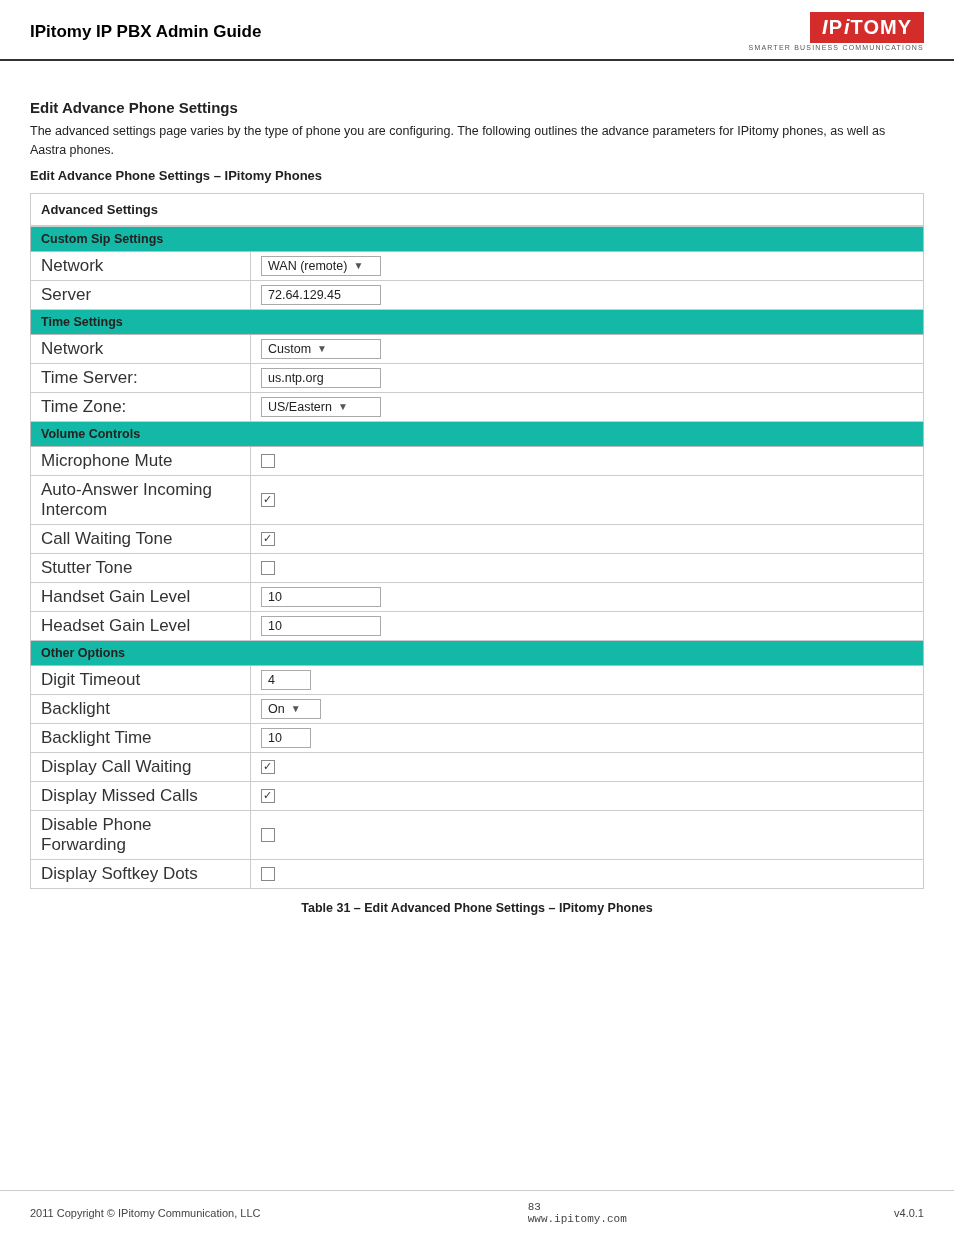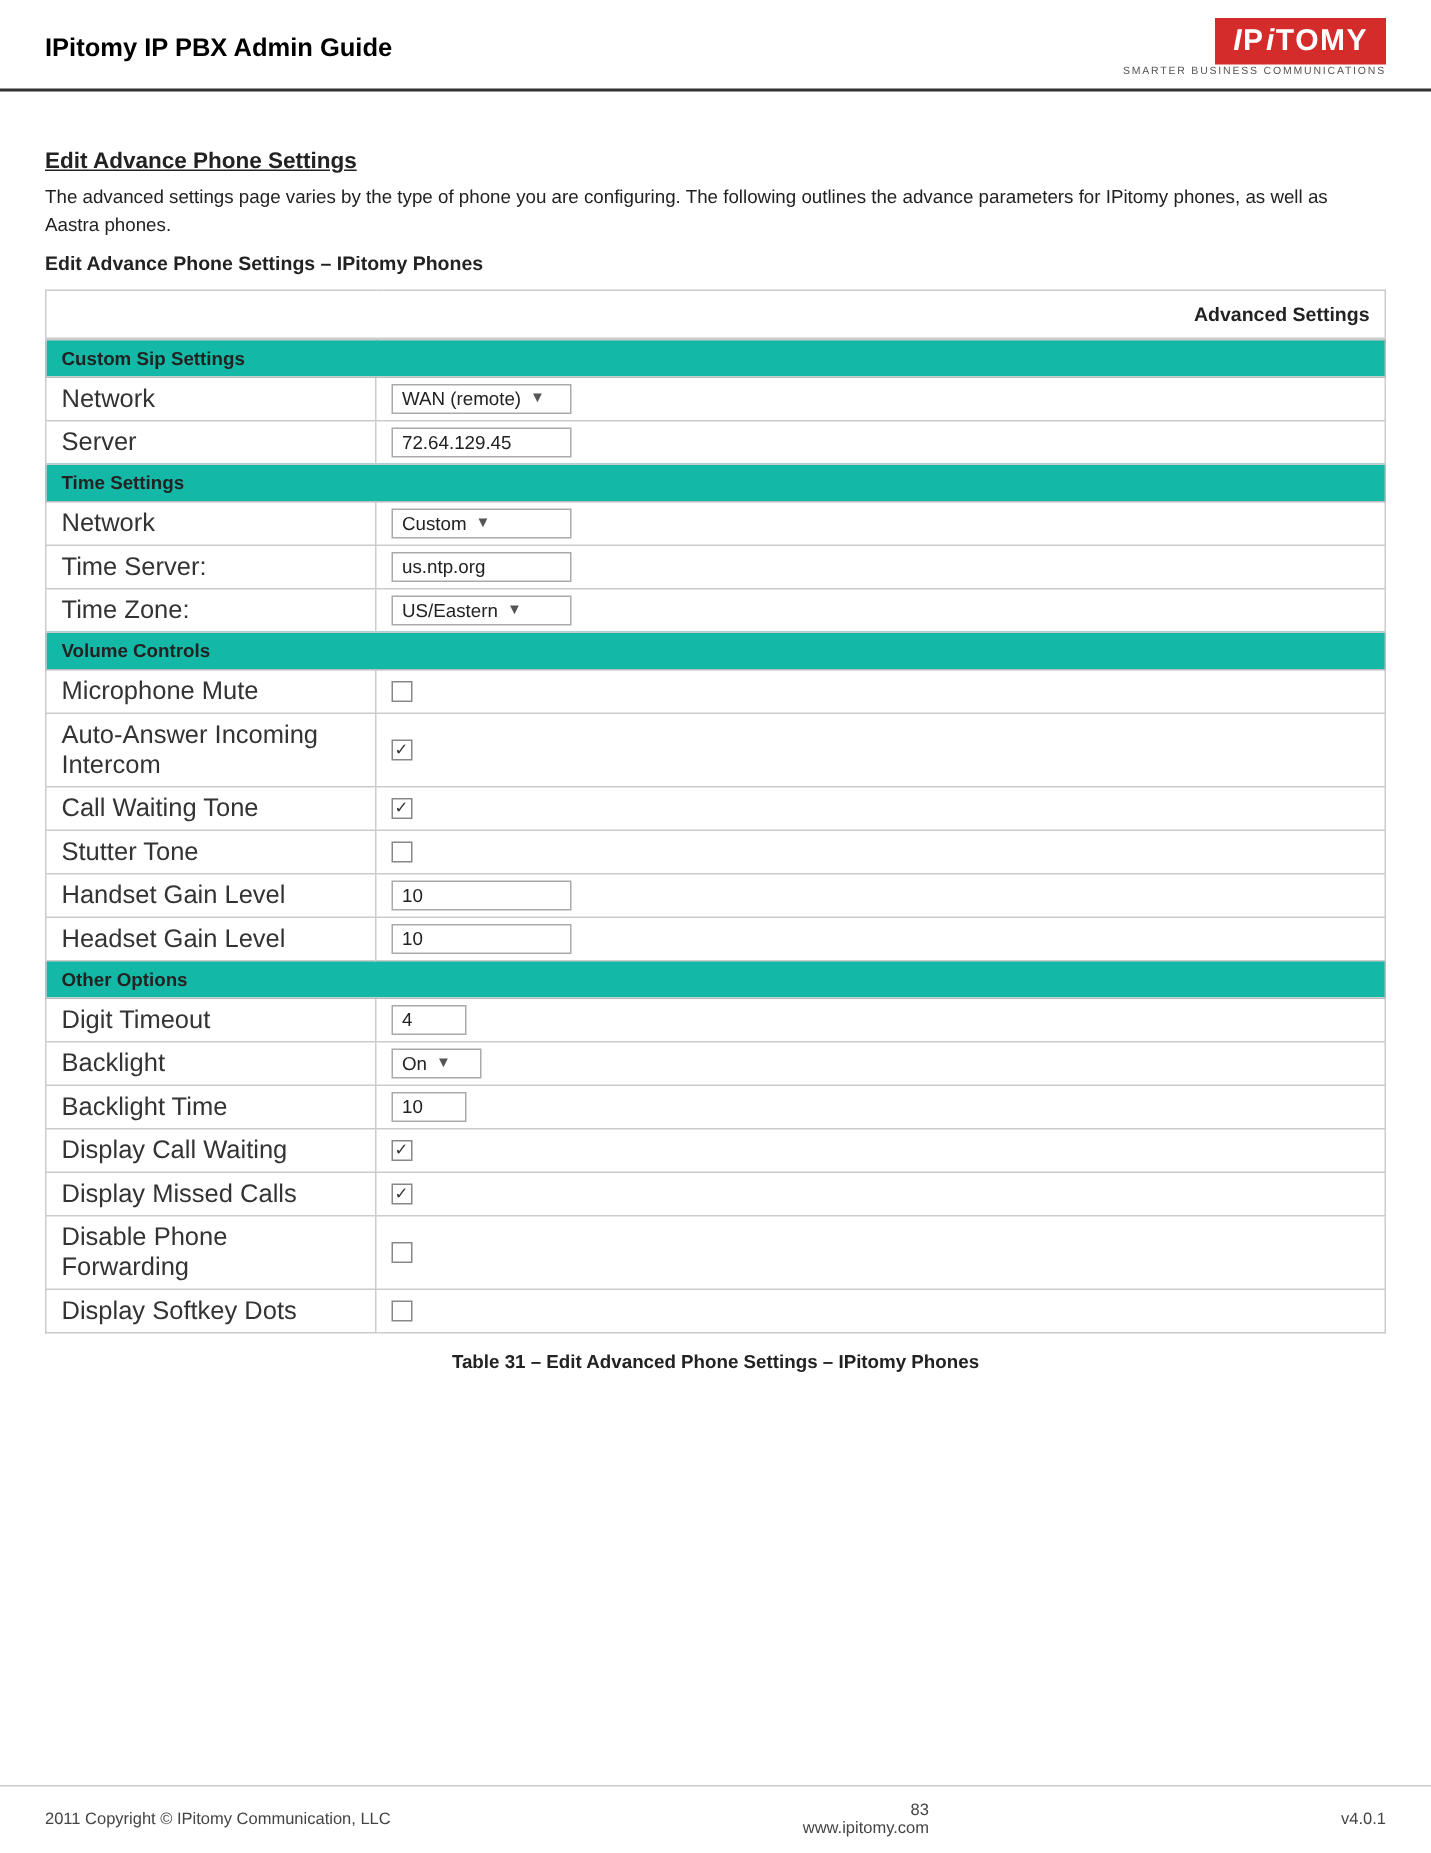--- a/index.html
+++ b/index.html
@@ -60,21 +60,20 @@
     .content {
       padding: 20px 30px 20px 30px;
       flex: 1;
     }
 
     .section-title {
       font-size: 15px;
       font-weight: bold;
       margin-bottom: 6px;
       margin-top: 18px;
-      text-decoration: underline;
     }
     .section-desc {
       font-size: 12.5px;
       color: #222;
       margin-bottom: 8px;
       line-height: 1.5;
     }
     .subsection-title {
       font-size: 13px;
       font-weight: bold;
@@ -102,21 +101,20 @@
       border: 1px solid #bbb;
       margin-top: 36px;
     }
     .settings-table .table-title-row td {
       background: #fff;
       font-weight: bold;
       font-size: 13px;
       padding: 8px 10px;
       border: 1px solid #ccc;
       border-bottom: 2px solid #ccc;
-      text-align: right;
     }
     .settings-table .field-row td:first-child {
       width: 220px;
       background: #fff;
       color: #333;
       font-size: 17px;
     }
     .settings-table .field-row td:nth-child(2) {
       background: #fff;
     }
@@ -182,21 +180,22 @@
     .footer {
       border-top: 1px solid #ccc;
       padding: 10px 30px;
       display: flex;
       justify-content: space-between;
       align-items: center;
       font-size: 11px;
       color: #444;
     }
     .footer-center {
-      text-align: right;
+      text-align: left;
+      font-family: Liberation Mono, monospace;
     }
   </style>
 </head>
 <body>
 
 <div class="page-wrapper">
 
   <div class="header">
     <span class="header-title">IPitomy IP PBX Admin Guide</span>
     <div class="logo-container">

